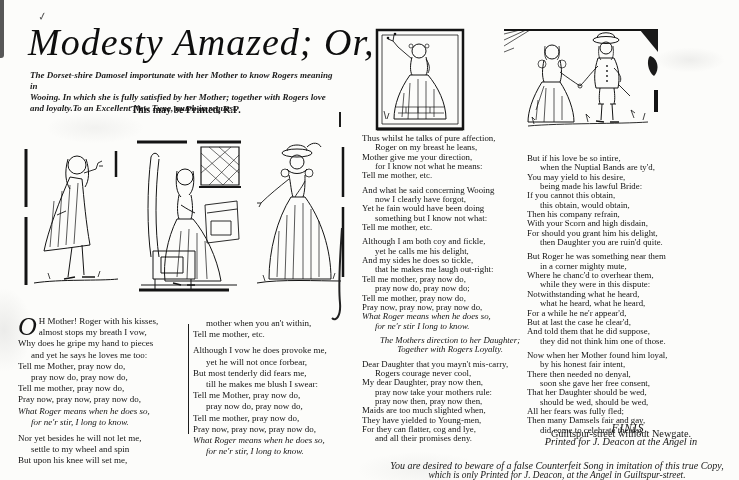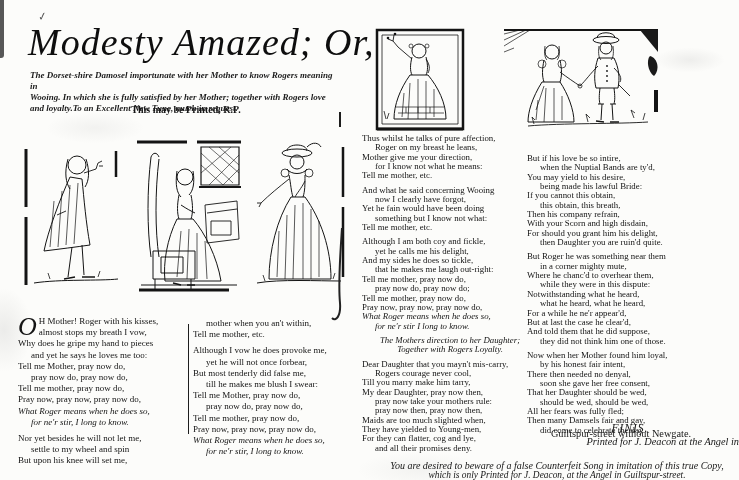--- a/index.html
+++ b/index.html
@@ -28,21 +28,21 @@
   #col-mid{left:362px;top:134px;width:176px;}
   #col-right{left:527px;top:135px;width:210px;margin-top:19px;}
   .stanza{margin:0;}
   .stanza:not(:first-child){margin-top:5px;}
   .vline{white-space:nowrap;}
   .vline.ind{padding-left:13px;}
   .vline.ital{font-style:italic;}
   .vline.ctr{text-align:center;padding-left:0;white-space:normal;}
   .dropcap{float:left;font-size:26px;line-height:21px;font-style:italic;margin:0 2px 0 0;}
   #finis{left:560px;top:422px;width:140px;text-align:center;font-size:11.5px;font-style:italic;letter-spacing:1px;}
-  #imprint1{left:503px;top:436px;width:236px;text-align:right;font-size:10.3px;font-style:italic;}
+  #imprint1{left:503px;top:436px;width:236px;text-align:center;font-size:10.3px;font-style:italic;}
   #imprint2{left:503px;top:428px;width:236px;text-align:center;font-size:10.3px;}
   #warn1{left:376px;top:460px;width:362px;text-align:center;font-size:10px;font-style:italic;}
   #warn2{left:376px;top:470px;width:362px;text-align:center;font-size:9.4px;font-style:italic;}
   .rule-v{position:absolute;background:#1d1d1d;}
   #pen-mark{left:38px;top:10px;font-size:11px;color:#555;transform:rotate(-12deg);}
   #edge-strip{left:0;top:0;width:4px;height:58px;background:#3a3a3a;border-radius:0 0 3px 0;opacity:.85;}
   #crease{left:330px;top:228px;}
 </style>
 </head>
 <body>
@@ -205,21 +205,21 @@
       </div>
     </div>
   <div class="col col-left" id="col-left-b">
       <div class="stanza">
         <div class="vline ind">mother when you an't within,</div>
         <div class="vline">Tell me mother, etc.</div>
       </div>
       <div class="stanza">
         <div class="vline">Although I vow he does provoke me,</div>
         <div class="vline ind">yet he will not once forbear,</div>
-        <div class="vline">But most tenderly did false me,</div>
+        <div class="vline">But most tenderly did fears me,</div>
         <div class="vline ind">till he makes me blush I swear:</div>
         <div class="vline">Tell me Mother, pray now do,</div>
         <div class="vline ind">pray now do, pray now do,</div>
         <div class="vline">Tell me mother, pray now do,</div>
         <div class="vline">Pray now, pray now, pray now do,</div>
         <div class="vline ital">What Roger means when he does so,</div>
         <div class="vline ind ital">for ne'r stir, I long to know.</div>
       </div>
     </div>
   <div class="col" id="col-mid">
@@ -249,38 +249,37 @@
         <div class="vline ital">What Roger means when he does so,</div>
         <div class="vline ind ital">for ne'r stir I long to know.</div>
       </div>
       <div class="stanza">
         <div class="vline ital ctr">The Mothers direction to her Daughter;</div>
         <div class="vline ital ctr">Together with Rogers Loyalty.</div>
       </div>
       <div class="stanza">
         <div class="vline">Dear Daughter that you mayn't mis-carry,</div>
         <div class="vline ind">Rogers courage never cool,</div>
-        <div class="vline">Till you marry make him tarry,</div>
         <div class="vline">My dear Daughter, pray now then,</div>
         <div class="vline ind">pray now take your mothers rule:</div>
         <div class="vline ind">pray now then, pray now then,</div>
         <div class="vline">Maids are too much slighted when,</div>
         <div class="vline">They have yielded to Young-men,</div>
         <div class="vline">For they can flatter, cog and lye,</div>
         <div class="vline ind">and all their promises deny.</div>
       </div>
     </div>
   <div class="col" id="col-right">
       <div class="stanza">
         <div class="vline">But if his love be so intire,</div>
         <div class="vline ind">when the Nuptial Bands are ty'd,</div>
         <div class="vline">You may yield to his desire,</div>
         <div class="vline ind">being made his lawful Bride:</div>
         <div class="vline">If you cannot this obtain,</div>
-        <div class="vline ind">this obtain, this breath,</div>
+        <div class="vline ind">this obtain, would obtain,</div>
         <div class="vline">Then his company refrain,</div>
         <div class="vline">With your Scorn and high disdain,</div>
         <div class="vline">For should you grant him his delight,</div>
         <div class="vline ind">then Daughter you are ruin'd quite.</div>
       </div>
       <div class="stanza">
         <div class="vline">But Roger he was something near them</div>
         <div class="vline ind">in a corner mighty mute,</div>
         <div class="vline">Where he chanc'd to overhear them,</div>
         <div class="vline ind">while they were in this dispute:</div>

